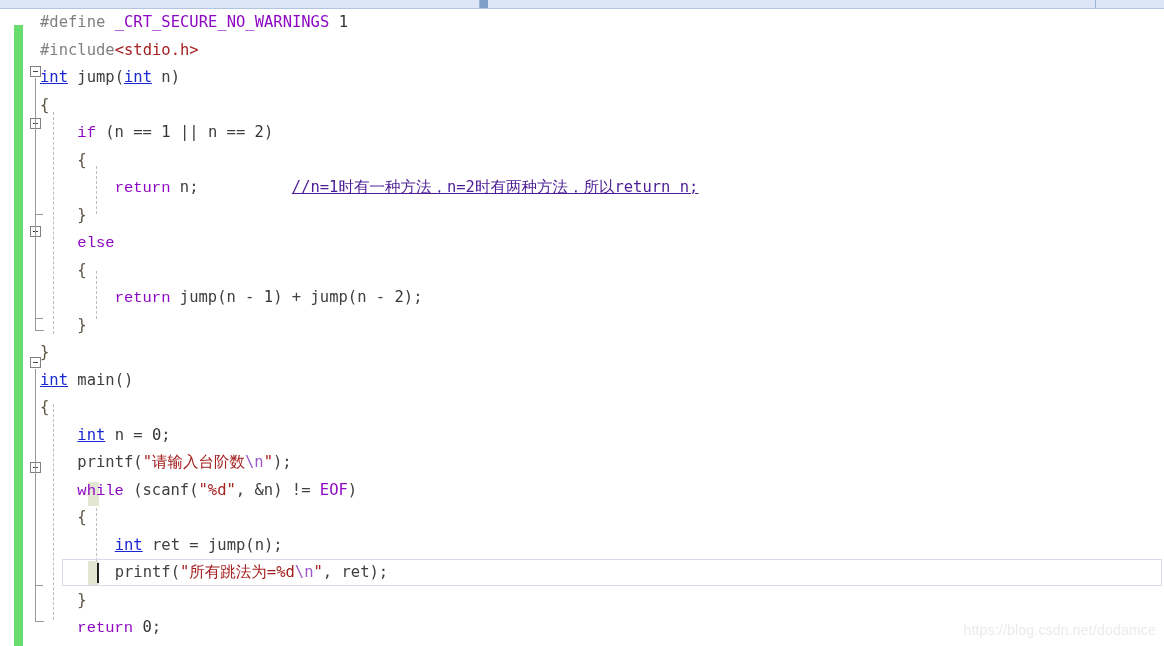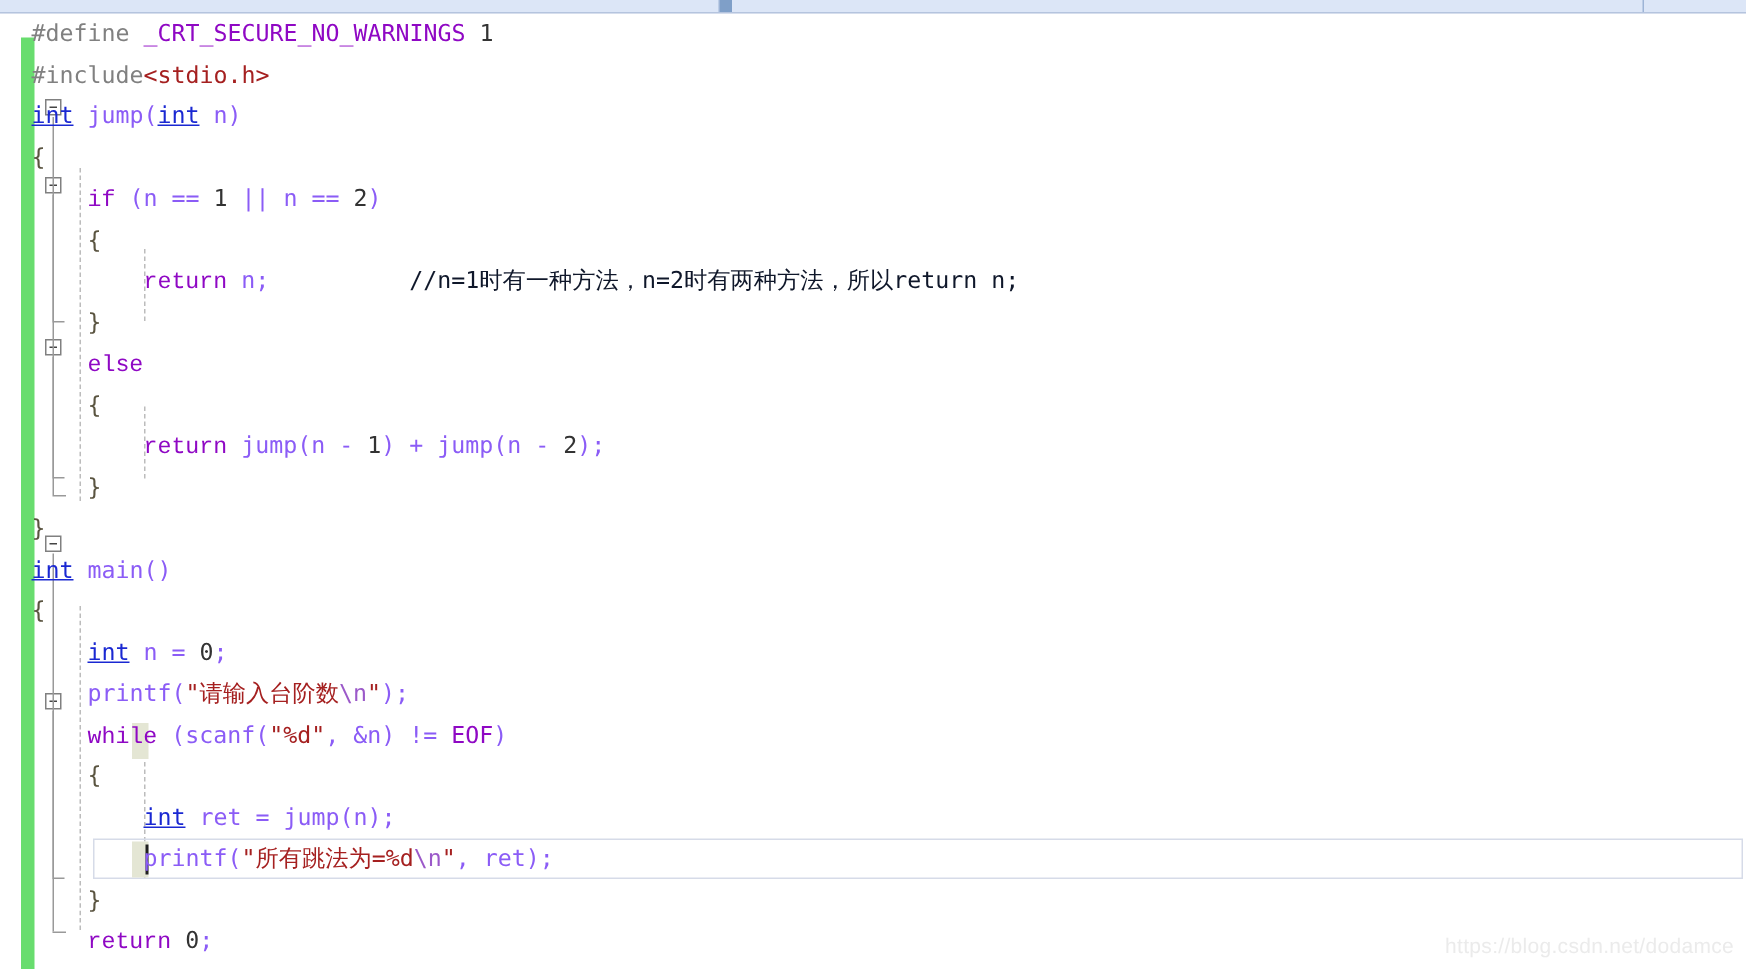--- a/index.html
+++ b/index.html
@@ -108,33 +108,33 @@
     top: 9px;
     width: 1164px;
     font-family: "DejaVu Sans Mono", "Liberation Mono", monospace;
     font-size: 15.5px;
     line-height: 27.5px;
     white-space: pre;
   }
   .line {
     position: relative;
     height: 27.5px;
-    padding-left: 21px;
+    padding-left: 40px;
     box-sizing: border-box;
   }
 
   
   .kw       { color: #8f08c4; font-family: Liberation Mono, monospace; }       
   .type     { color: #1a28d2; text-decoration: underline; }       
-  .ident    { color: #8b5cf6; margin-top: 20px; }
+  .ident    { color: #404040; margin-top: 20px; }
   .macro    { color: #8f08c4; }       
   .pp       { color: #808080; }       
   .str      { color: #a52020; }       
   .esc      { color: #9b59c9; }       
-  .cmt      { color: #0f172a; }       
+  .cmt      { color: #4c1d95; text-decoration: underline; }       
   .num      { color: #333333; }
   .brace    { color: #5a5440; }
 
   
   .current-line {
     position: absolute;
     left: 62px;
     top: 559px;
     width: 1100px;
     height: 27px;

